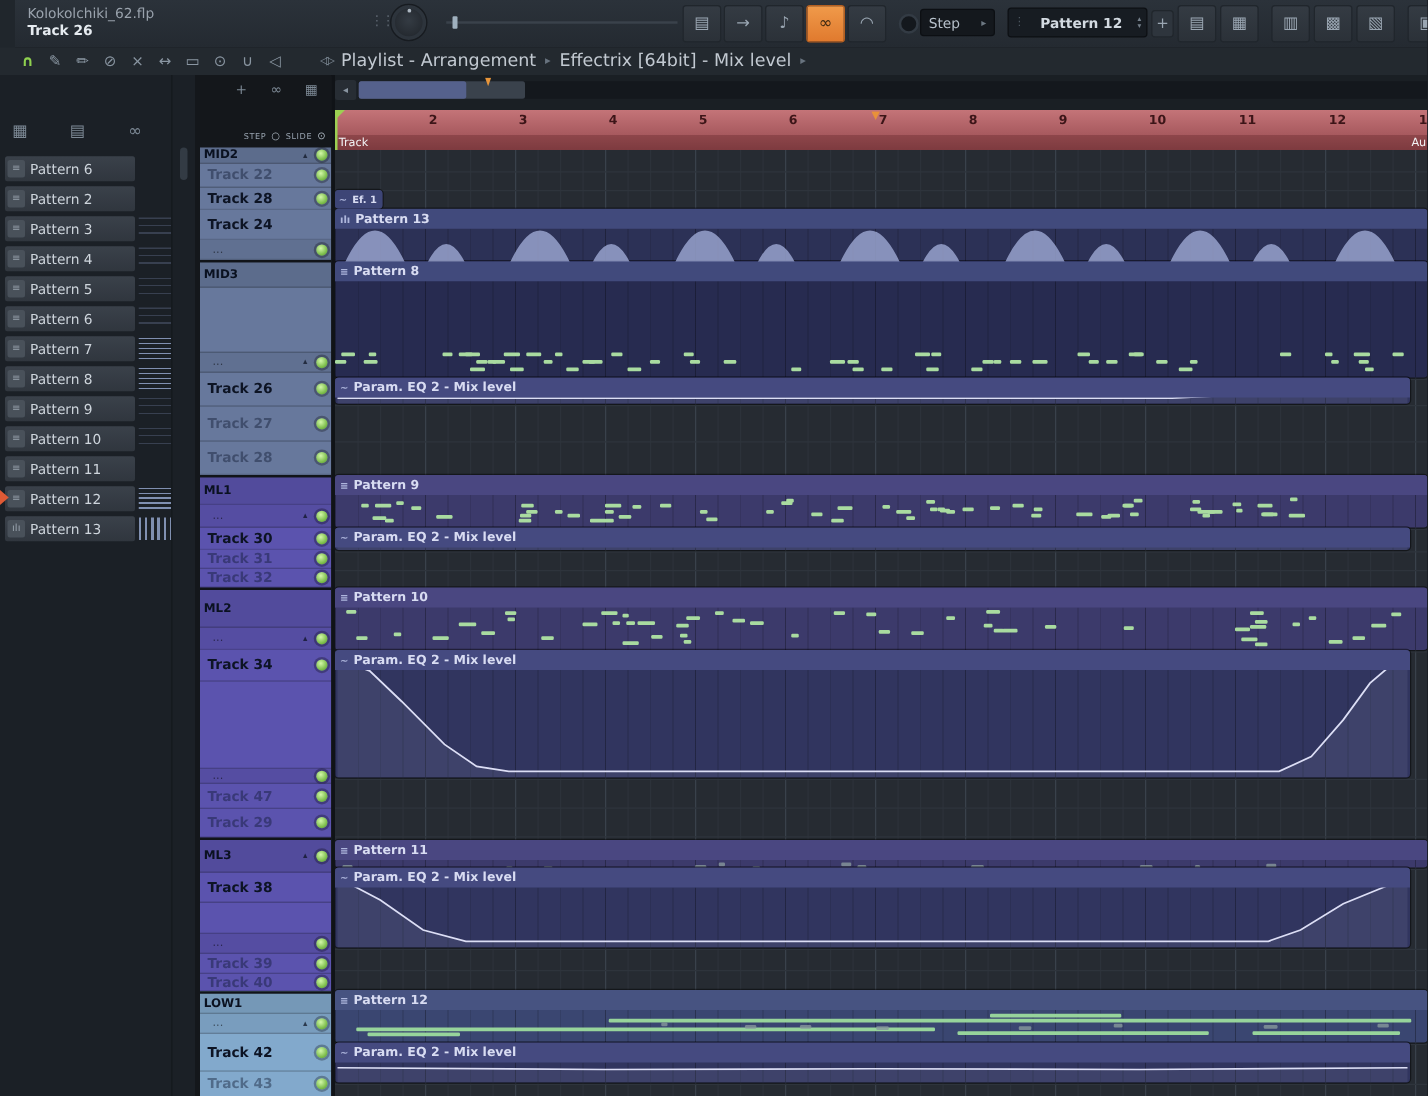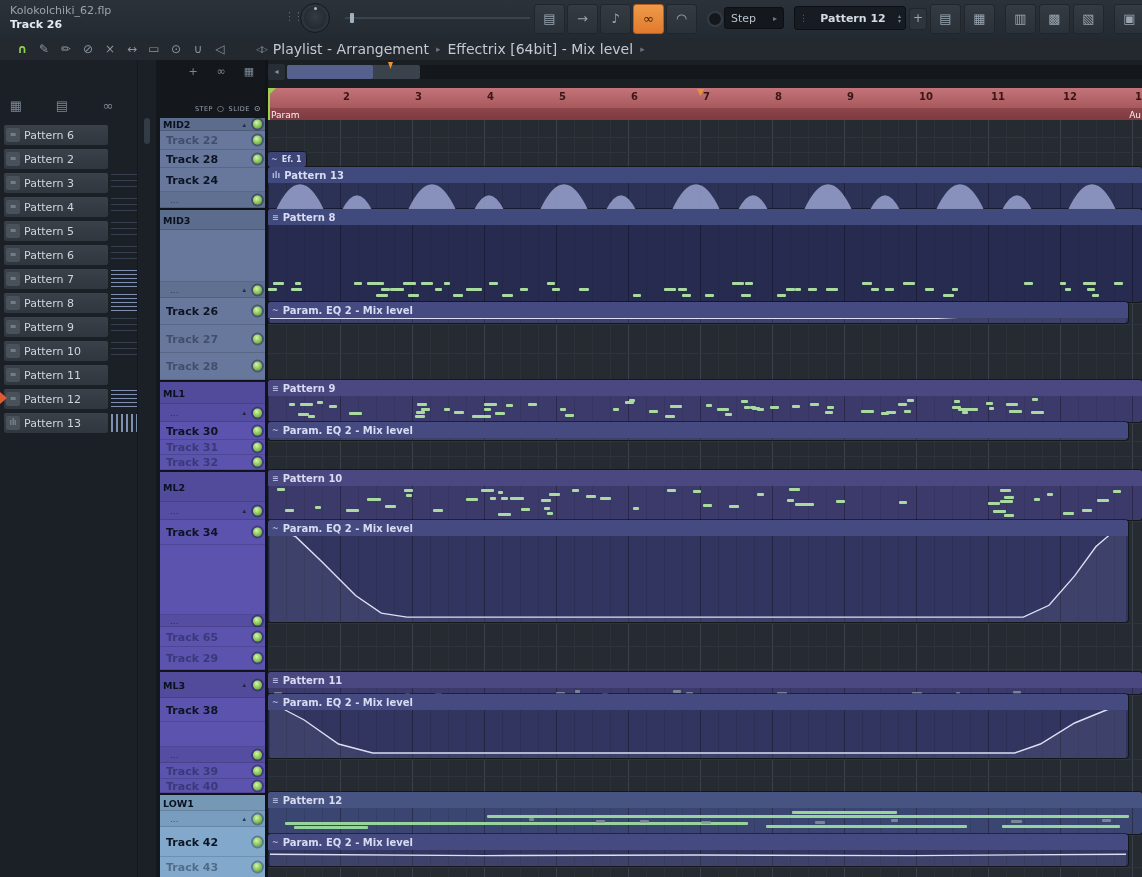--- a/index.html
+++ b/index.html
@@ -1,19 +1,19 @@
 <!DOCTYPE html>
 <html><head>
 <meta charset="utf-8">
 <style>
   html,body{margin:0;padding:0;background:#14171b}
   #app{position:relative;width:1142px;height:877px;background:#20262c;font-family:"DejaVu Sans",sans-serif;overflow:hidden;user-select:none}
   .abs{position:absolute}
   
-  #titlebar{position:absolute;left:0;top:0;right:0;height:38px;background:linear-gradient(#2b323a,#242a31);border-bottom:1px solid #171b20}
+  #titlebar{position:absolute;left:12px;top:0;right:0;height:38px;background:linear-gradient(#2b323a,#242a31);border-bottom:1px solid #171b20}
   #titleblock{position:absolute;left:10px;top:4px;line-height:14px}
   #wtitle{display:block;color:#9aa3ad;font-size:11px;white-space:nowrap}
   #wsub{display:block;color:#e6ebf0;font-size:11px;font-weight:bold}
   #wgrip{position:absolute;left:284px;top:10px;color:#5c656f;font-size:11px;letter-spacing:-2px}
   #knob{position:absolute;left:300px;top:3px;width:28px;height:28px;border-radius:50%;background:radial-gradient(circle at 50% 45%,#343b43,#22272d 70%);border:1px solid #171b20;box-shadow:inset 0 0 0 3px #2d343c}
   #knob::after{content:"";position:absolute;left:50%;top:3px;width:3px;height:3px;margin-left:-1.5px;border-radius:50%;background:#aeb8c2}
   #mslider{position:absolute;left:345px;top:13px;width:185px;height:10px}
   #mslider::before{content:"";position:absolute;left:0;right:0;top:4px;height:2px;background:#3a424b}
   #mslider .handle{position:absolute;left:5px;top:0;width:4px;height:10px;background:#9fb0be;border-radius:1px}
   #tb-main{position:absolute;left:534px;top:4px;display:flex;gap:2px}
@@ -402,21 +402,21 @@
         <div class="trow sec-ml kind-spacer" style="height: 70px;">
           <span class="tright"></span>
         </div>
         <div class="trow sec-ml kind-more" style="height: 12px;">
           <span class="tlabel">...</span>
           <span class="tright">
             <span class="led"></span>
           </span>
         </div>
         <div class="trow sec-ml kind-dim" style="height: 20px;">
-          <span class="tlabel">Track 65</span>
+          <span class="tlabel">Track 47</span>
           <span class="tright">
             <span class="led"></span>
           </span>
         </div>
         <div class="trow sec-ml kind-dim" style="height: 23px;">
           <span class="tlabel">Track 29</span>
           <span class="tright">
             <span class="led"></span>
           </span>
         </div>
@@ -484,21 +484,21 @@
     <div id="scrollrow">
       <div id="scroll-left-btn">◂</div>
       <div id="scrolltrack">
         <div id="scrollthumb">
           <div id="scrollblue"></div>
         </div>
         <div id="scroll-marker"></div>
       </div>
     </div>
     <div id="ruler">
-      <span id="auto-label">Param</span>
+      <span id="auto-label">Track</span>
       <span id="auto-label-r">Au</span>
       <div id="playhead"></div>
       <div id="playflag"></div>
       <div id="ruler-marker"></div>
     <span class="rnum" style="left: 75px;">2</span>
         <span class="rnum" style="left: 147px;">3</span>
         <span class="rnum" style="left: 219px;">4</span>
         <span class="rnum" style="left: 291px;">5</span>
         <span class="rnum" style="left: 363px;">6</span>
         <span class="rnum" style="left: 435px;">7</span>

